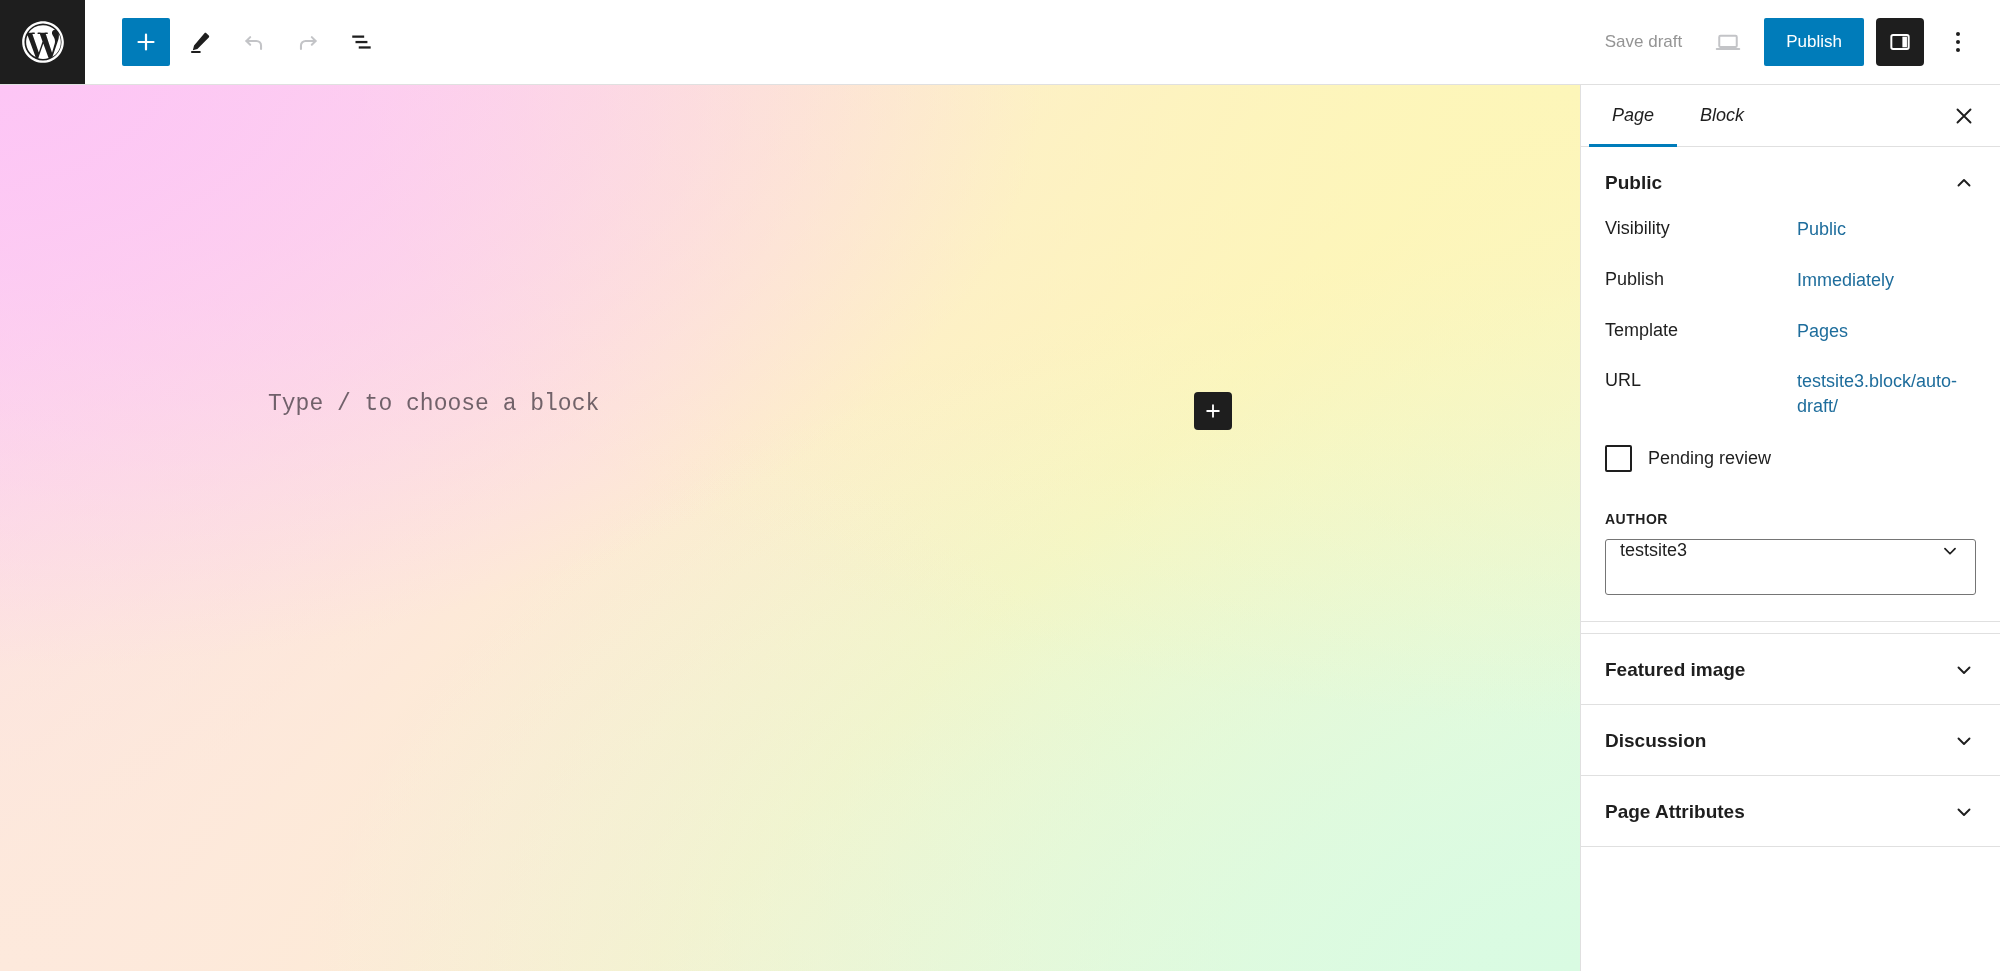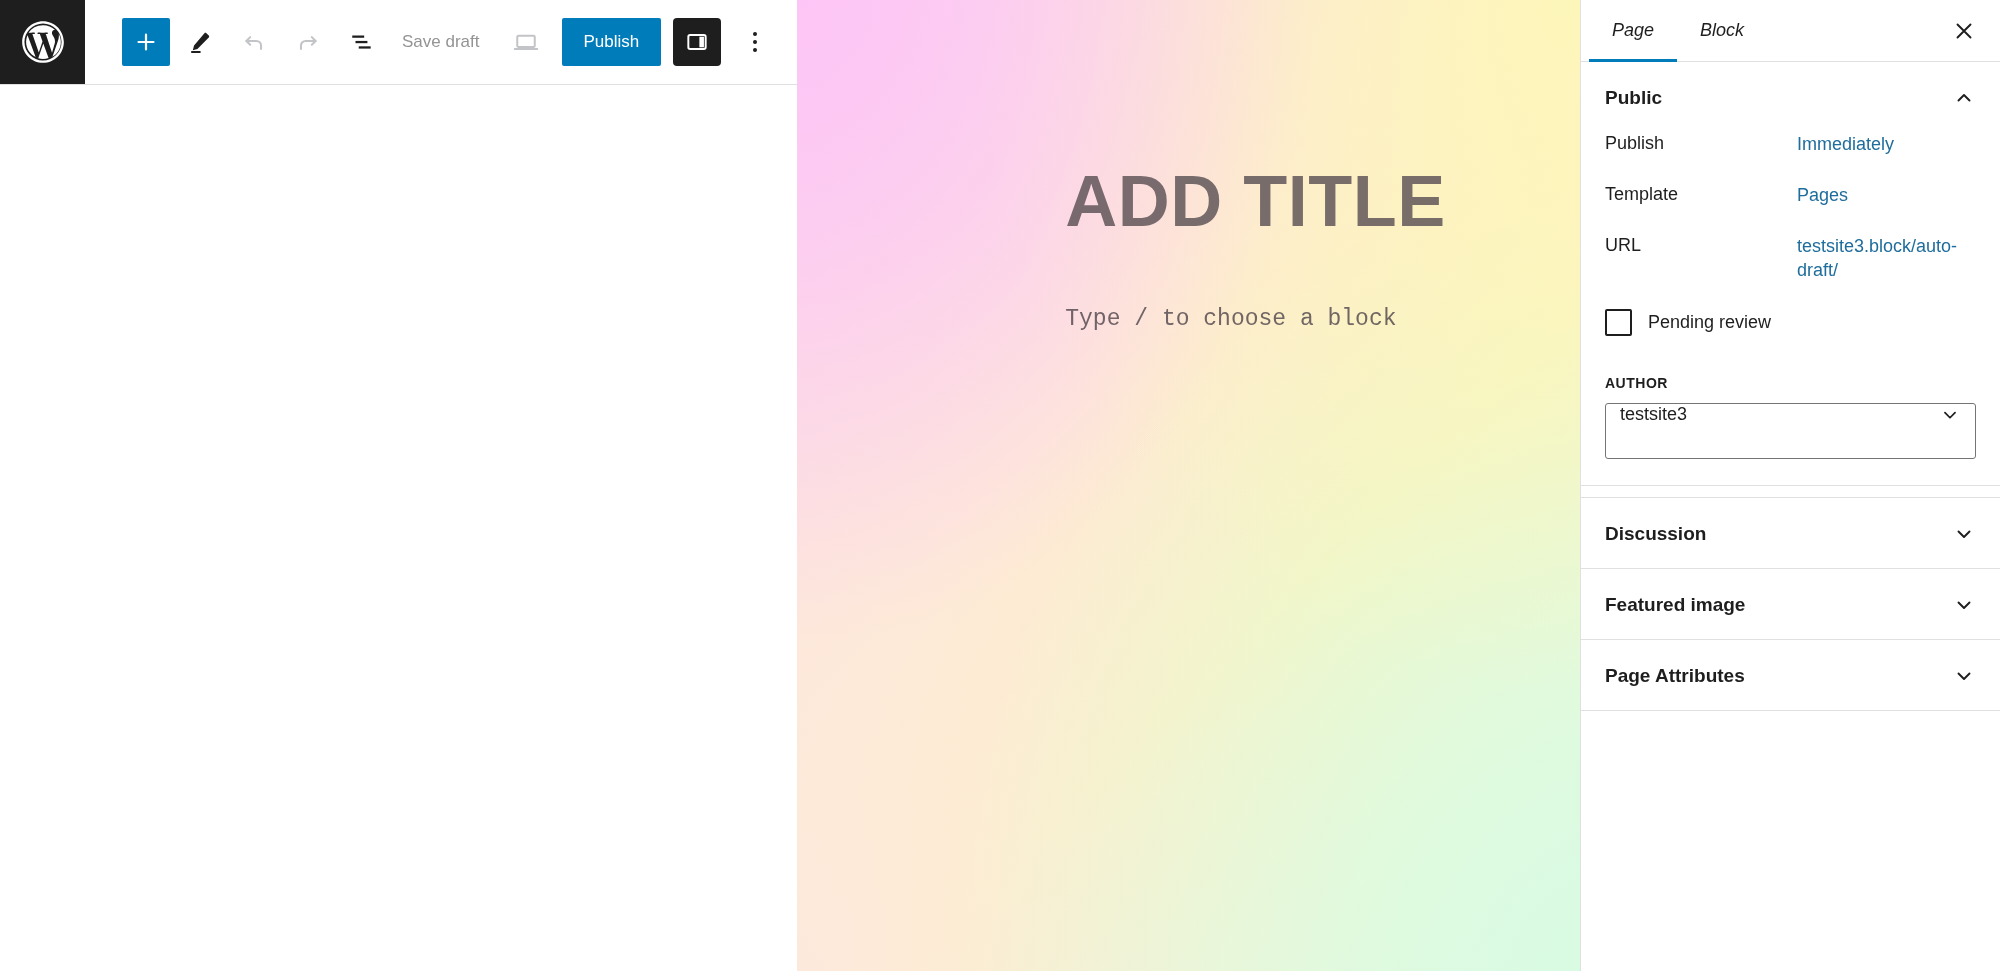--- a/index.html
+++ b/index.html
@@ -10,21 +10,21 @@
     overflow: hidden;
     font-family: "Liberation Sans", sans-serif;
     background: #ffffff;
   }
 
   #app {
     position: relative;
     width: 2000px;
     height: 971px;
     display: flex;
-    flex-direction: row;
+    flex-direction: column;
   }
 
   
   .header {
     height: 85px;
     min-height: 85px;
     background: #ffffff;
     border-bottom: 1px solid #e0e0e0;
     display: flex;
     align-items: stretch;
@@ -438,21 +438,20 @@
         <span class="dot"></span>
         <span class="dot"></span>
       </div>
     </div>
   </div>
 
   <div class="body-wrap">
 
     <div class="canvas">
 
-      <div class="post-title">ADD TITLE</div>
 
       <div class="block-placeholder">Type / to choose a block</div>
 
       <div class="inline-inserter" title="Add block">
         <svg width="20" height="20" viewBox="0 0 24 24" aria-hidden="true">
           <path d="M12 5v14M5 12h14" stroke="#ffffff" stroke-width="2.2" fill="none" stroke-linecap="round"></path>
         </svg>
       </div>
     </div>
 
@@ -474,20 +473,24 @@
         <div class="panel">
           <div class="panel-header">
             <span class="panel-title">Public</span>
             <svg width="24" height="24" viewBox="0 0 24 24" aria-hidden="true">
               <path d="M6.5 14.5L12 9l5.5 5.5" stroke="#1e1e1e" stroke-width="1.9" fill="none" stroke-linecap="round" stroke-linejoin="round"></path>
             </svg>
           </div>
 
           <div class="summary-body">
 
+            <div class="summary-row">
+              <span class="row-label">Visibility</span>
+              <button class="row-value-link">Public</button>
+            </div>
 
             <div class="summary-row">
               <span class="row-label">Publish</span>
               <button class="row-value-link">Immediately</button>
             </div>
 
             <div class="summary-row">
               <span class="row-label">Template</span>
               <button class="row-value-link">Pages</button>
             </div>
@@ -510,30 +513,30 @@
                 <path d="M6.5 9.5L12 15l5.5-5.5" stroke="#1e1e1e" stroke-width="1.9" fill="none" stroke-linecap="round" stroke-linejoin="round"></path>
               </svg>
             </div>
           </div>
         </div>
 
         <div class="panel-gap"></div>
 
         <div class="panel">
           <div class="panel-header">
-            <span class="panel-title">Discussion</span>
+            <span class="panel-title">Featured image</span>
             <svg width="24" height="24" viewBox="0 0 24 24" aria-hidden="true">
               <path d="M6.5 9.5L12 15l5.5-5.5" stroke="#1e1e1e" stroke-width="1.9" fill="none" stroke-linecap="round" stroke-linejoin="round"></path>
             </svg>
           </div>
         </div>
 
         <div class="panel">
           <div class="panel-header">
-            <span class="panel-title">Featured image</span>
+            <span class="panel-title">Discussion</span>
             <svg width="24" height="24" viewBox="0 0 24 24" aria-hidden="true">
               <path d="M6.5 9.5L12 15l5.5-5.5" stroke="#1e1e1e" stroke-width="1.9" fill="none" stroke-linecap="round" stroke-linejoin="round"></path>
             </svg>
           </div>
         </div>
 
         <div class="panel">
           <div class="panel-header">
             <span class="panel-title">Page Attributes</span>
             <svg width="24" height="24" viewBox="0 0 24 24" aria-hidden="true">

